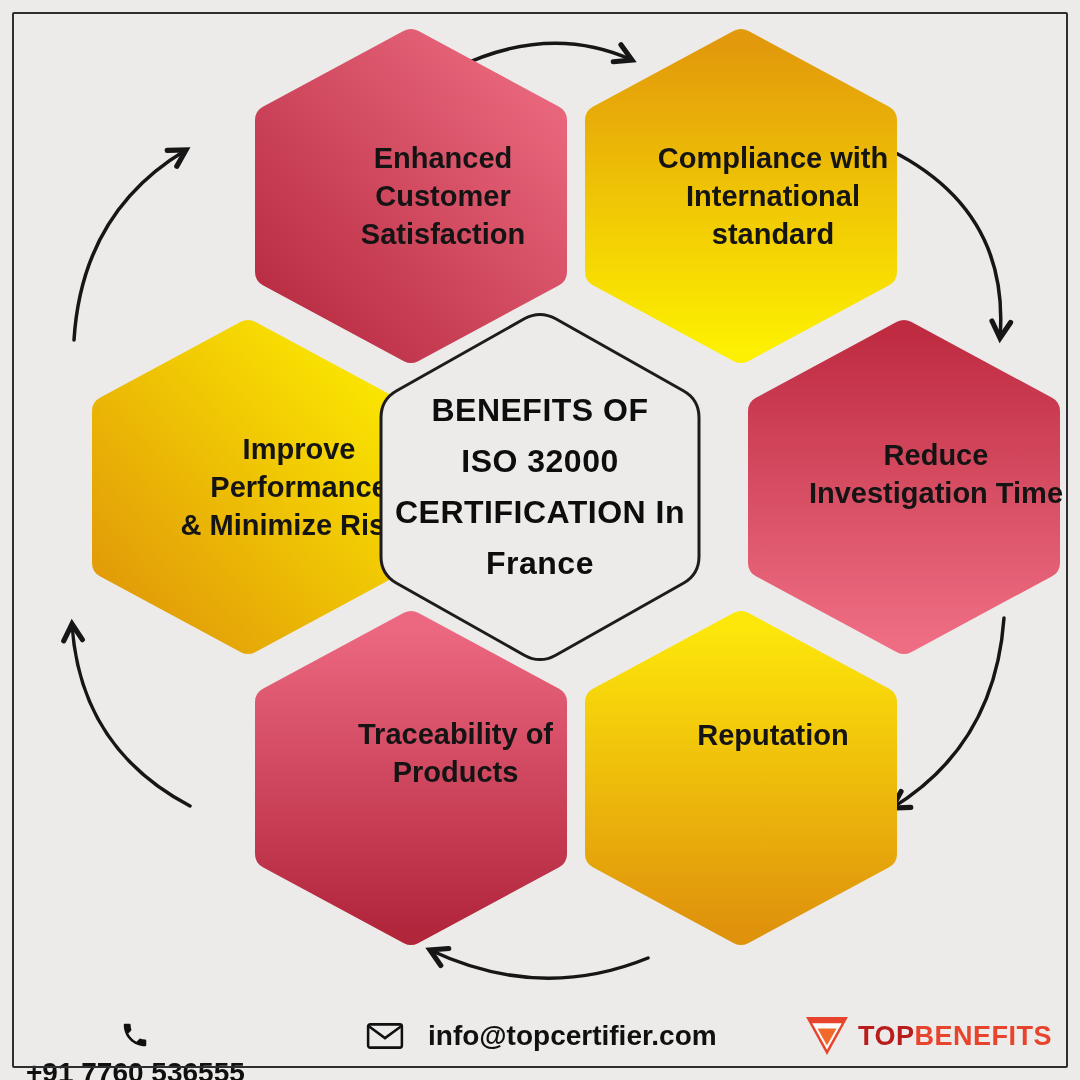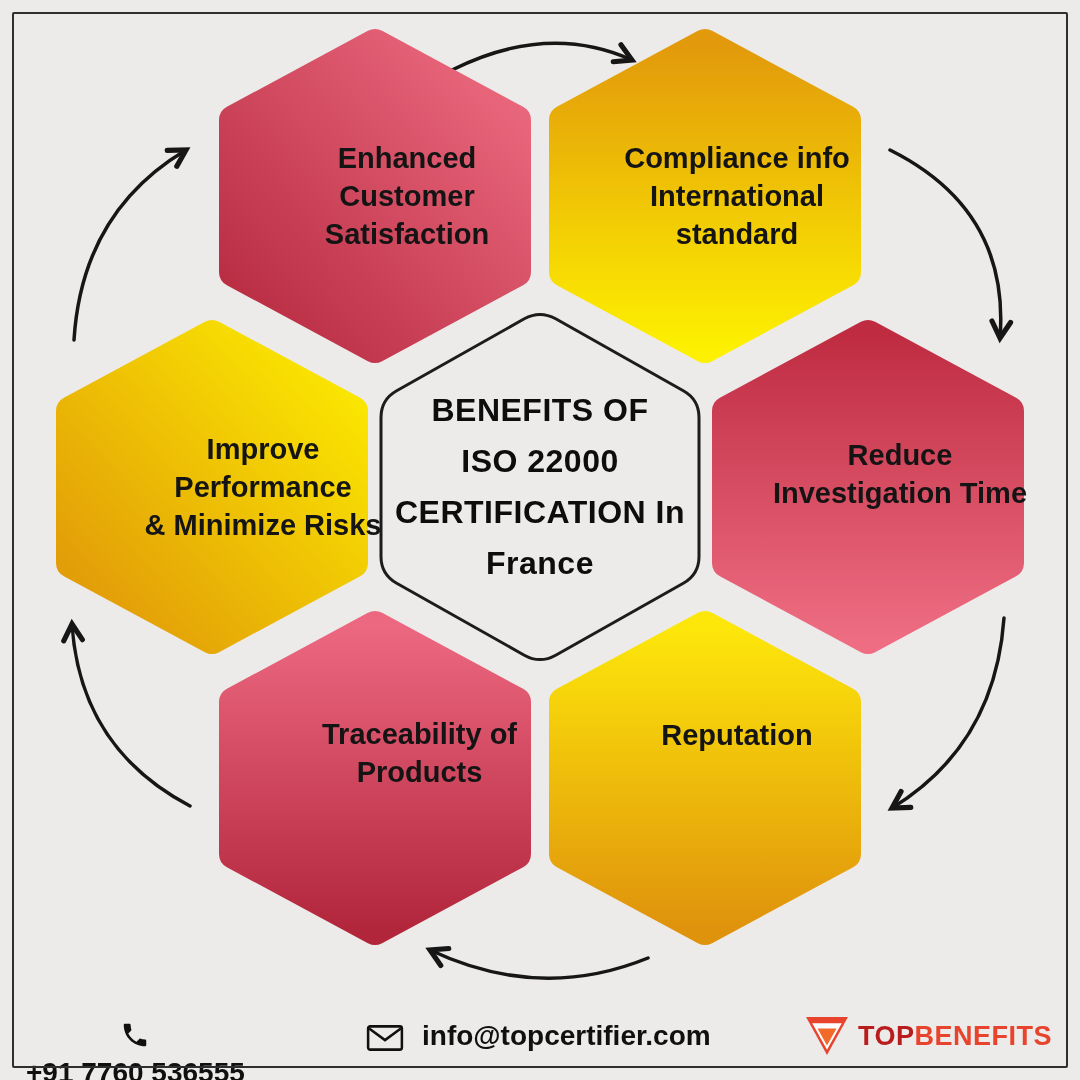--- a/index.html
+++ b/index.html
@@ -4,21 +4,21 @@
 <style>
   html,body{margin:0;padding:0;background:#d8d8d6;}
   .canvas{
     position:relative;width:1080px;height:1080px;background:#ecebe9;
     overflow:hidden;font-family:"Liberation Sans",sans-serif;
   }
   .frame{position:absolute;inset:12px;border:2px solid #2e2e2e;border-radius:2px;pointer-events:none;}
 
   .arrows{position:absolute;left:0;top:0;}
 
-  .hex{position:absolute;width:376px;height:336px;}
+  .hex{position:absolute;width:376px;height:336px;margin-left:36px;}
   .hex .shape{position:absolute;left:0;top:0;}
   .hex-label{
     position:absolute;inset:0;display:flex;align-items:center;justify-content:center;
     text-align:center;font-weight:700;font-size:29px;line-height:1.32;color:#141414;
     white-space:pre-line;padding:0 12px;box-sizing:border-box;
   }
   .hex-tl{left:219px;top:28px;}
   .hex-tr{left:549px;top:28px;}
   .hex-l {left:56px; top:319px;padding-left:38px;}
   .hex-r {left:712px;top:319px;}
@@ -31,21 +31,21 @@
   .center-hex{position:absolute;left:378px;top:307px;width:324px;height:360px;}
   .center-hex svg{position:absolute;left:0;top:0;}
   .center-label{
     position:absolute;inset:0;display:flex;align-items:center;justify-content:center;
     text-align:center;font-weight:700;font-size:32px;line-height:1.6;color:#0d0d0d;
     white-space:pre-line;letter-spacing:.5px;
   }
 
   .footer-item{position:absolute;display:flex;align-items:center;font-weight:700;color:#101010;}
   .phone-group{left:26px;top:1020px;gap:7px;font-size:28px;flex-direction:column;}
-  .email-group{left:366px;top:1020px;gap:18px;font-size:28px;align-items:flex-end;}
+  .email-group{left:366px;top:1020px;gap:24px;font-size:28px;}
   .brand-group{right:28px;top:1016px;gap:9px;font-size:27px;letter-spacing:.5px;}
   .brand-top{color:#b91c1c;}
   .brand-rest{color:#e8432d;}
   .ico{display:inline-flex;align-items:center;justify-content:center;}
 </style>
 </head>
 <body>
 
 <div class="canvas">
 
@@ -83,21 +83,21 @@
   <div class="hex hex-tr">
     <svg class="shape" width="312" height="336" viewBox="0 0 312 336">
       <defs>
           <linearGradient id="g1" x1="0.5" y1="0" x2="0.5" y2="1">
         <stop offset="0" stop-color="#e2990b"></stop>
             <stop offset="1" stop-color="#fdf000"></stop>
       </linearGradient>
         </defs>
       <path d="M156 16 L297 92 L297 244 L156 320 L15 244 L15 92 Z" fill="url(#g1)" stroke="url(#g1)" stroke-width="30" stroke-linejoin="round"></path>
     </svg>
-    <div class="hex-label">Compliance info
+    <div class="hex-label">Compliance with
 International
 standard</div>
   </div>
 
   <div class="hex hex-l">
     <svg class="shape" width="312" height="336" viewBox="0 0 312 336">
       <defs>
           <linearGradient id="g5" x1="1" y1="0" x2="0" y2="1">
         <stop offset="0" stop-color="#fdee00"></stop>
             <stop offset="1" stop-color="#df9409"></stop>
@@ -149,21 +149,21 @@
       <path d="M156 16 L297 92 L297 244 L156 320 L15 244 L15 92 Z" fill="url(#g3)" stroke="url(#g3)" stroke-width="30" stroke-linejoin="round"></path>
     </svg>
     <div class="hex-label">Reputation</div>
   </div>
 
   <div class="center-hex">
     <svg width="324" height="360" viewBox="0 0 324 360">
       <path d="M146.3 11.8 Q162 3 177.7 11.8 L305.3 83.7 Q321 92.5 321 110.5 L321 249.5 Q321 267.5 305.3 276.3 L177.7 348.2 Q162 357 146.3 348.2 L18.7 276.3 Q3 267.5 3 249.5 L3 110.5 Q3 92.5 18.7 83.7 Z" fill="#ecebe9" stroke="#1c1c1c" stroke-width="3"></path>
     </svg>
     <div class="center-label">BENEFITS OF
-ISO 22000
+ISO 32000
 CERTIFICATION In
 France</div>
   </div>
 
   <div class="footer-item phone-group">
     <span class="ico">
       <svg width="30" height="30" viewBox="0 0 24 24">
         <path fill="#101010" d="M6.62 10.79c1.44 2.83 3.76 5.14 6.59 6.59l2.2-2.21c.27-.27.67-.36 1.02-.24 1.12.37 2.33.57 3.57.57.55 0 1 .45 1 1V20c0 .55-.45 1-1 1-9.39 0-17-7.61-17-17 0-.55.45-1 1-1h3.5c.55 0 1 .45 1 1 0 1.25.2 2.45.57 3.57.11.35.03.74-.25 1.02l-2.2 2.2z"></path>
       </svg>
     </span>

